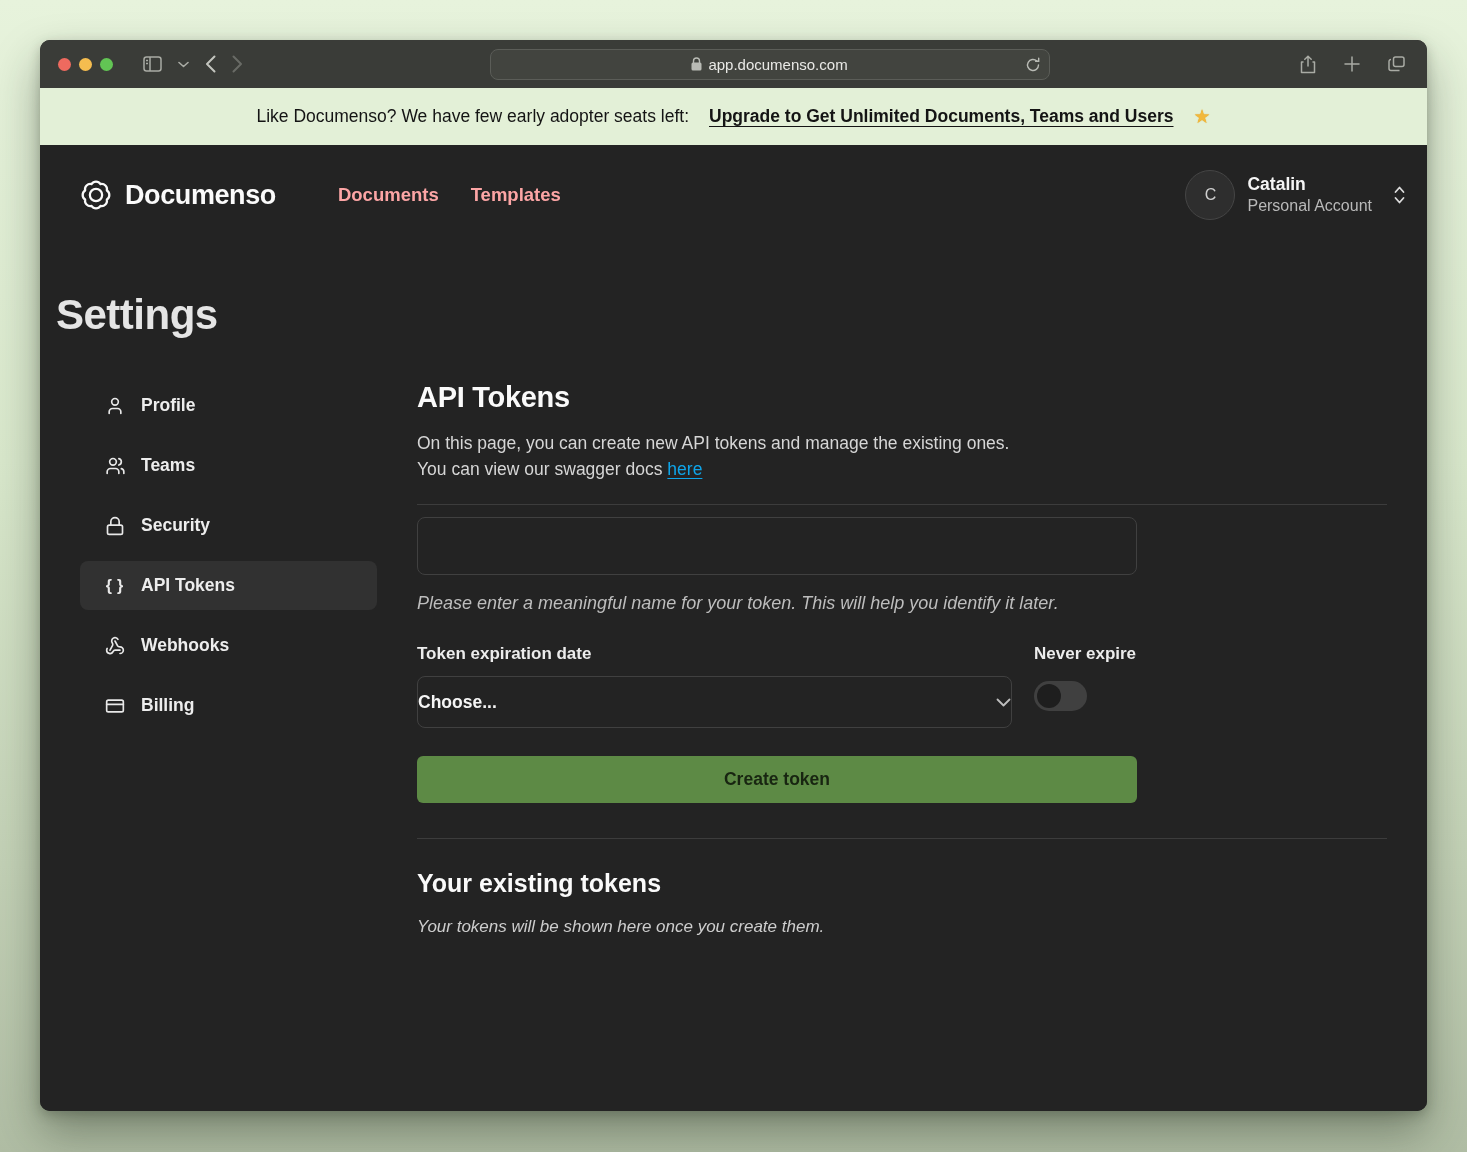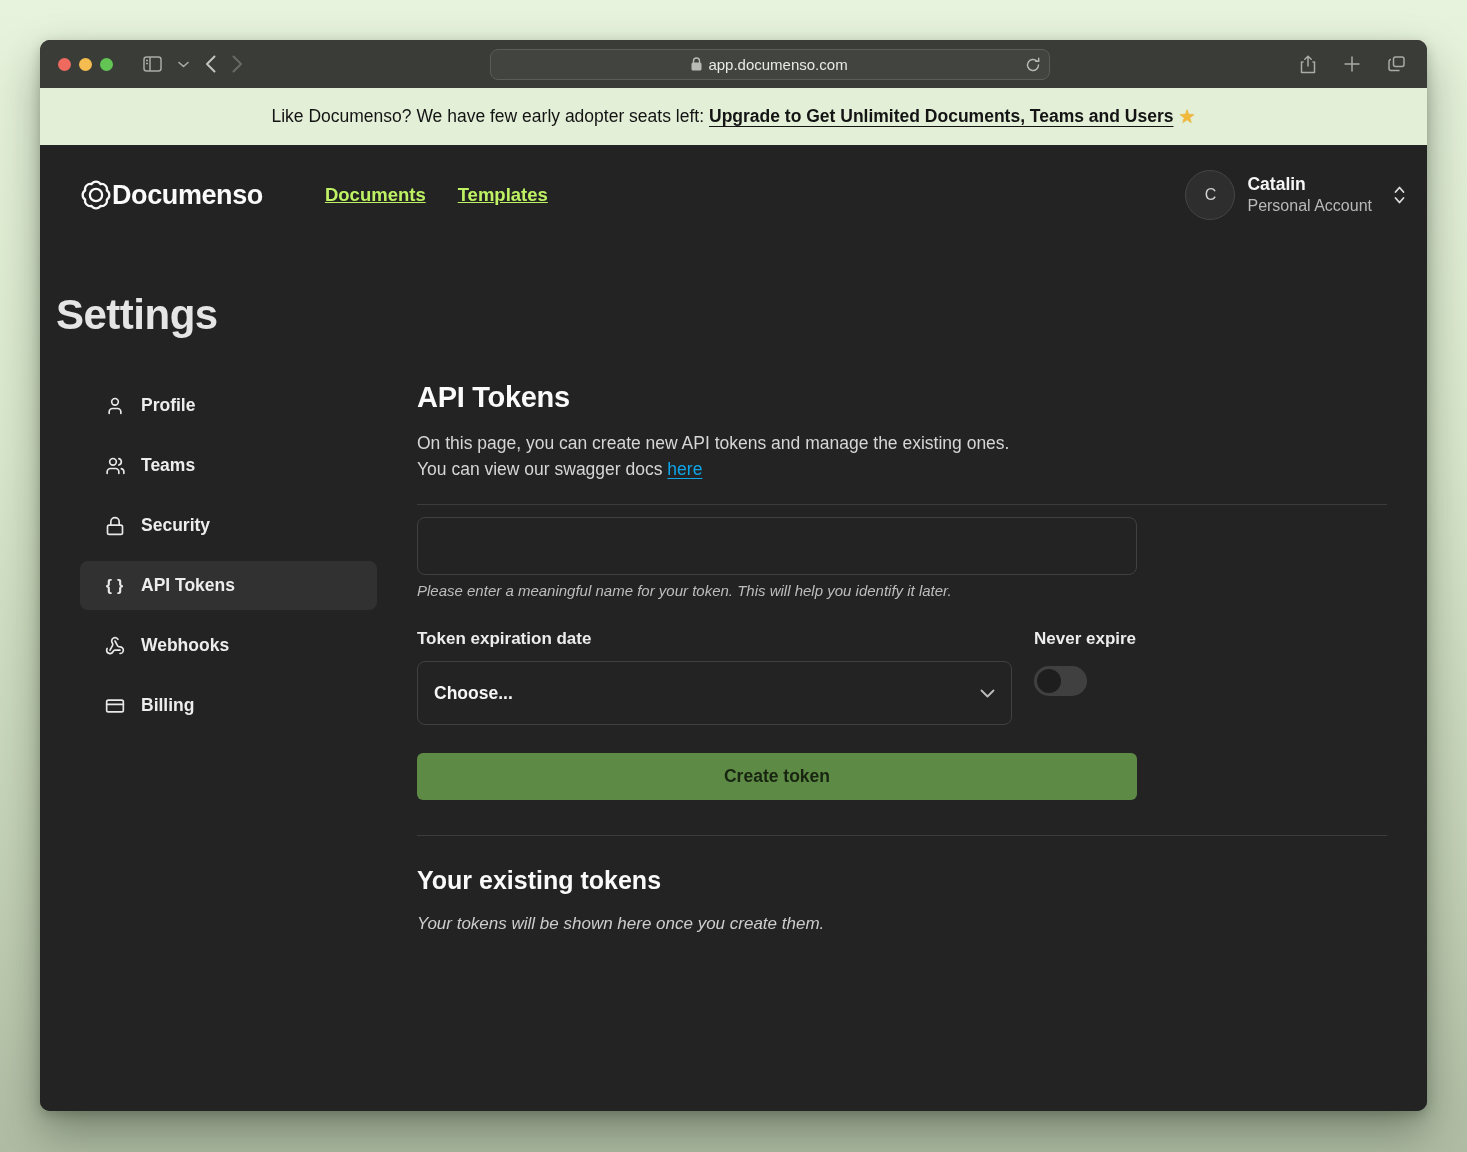--- a/index.html
+++ b/index.html
@@ -42,34 +42,34 @@
   }
   .url-lock { color: #b9bbb5; }
   .url-reload { position: absolute; right: 9px; color: #b9bbb5; }
   .tb-right { display: flex; gap: 20px; margin-left: 4px; }
 
   
   .banner {
     height: 57px; flex: 0 0 57px;
     background: #e3f0d7;
     display: flex; align-items: center; justify-content: center;
-    font-size: 17.5px; color: #141414; font-weight: 500; gap: 5px;
+    font-size: 17.5px; color: #141414; font-weight: 500; gap: 20px;
   }
   .banner a { color: #141414; font-weight: 600; text-decoration: underline; text-underline-offset: 4px; cursor: pointer; }
   .banner .star { color: #f2b83c; font-size: 19px; text-shadow: 0 0 1px #d99b16; }
 
   
   .page { flex: 1; background: #232323; color: #f2f2f2; overflow: hidden; }
 
   .app-header { height: 100px; display: flex; align-items: center; padding: 0 16px 0 40px; }
-  .brand { display: flex; align-items: center; cursor: pointer; }
+  .brand { display: flex; align-items: center; gap: 13px; cursor: pointer; }
   .brand-logo { color: #fafafa; }
   .brand-name { font-size: 27px; font-weight: 700; letter-spacing: -.4px; color: #fafafa; }
   .top-nav { display: flex; gap: 32px; margin-left: 62px; }
-  .top-nav .nav-link { font-size: 18.5px; font-weight: 600; color: #bef264; cursor: pointer; text-decoration: underline; }
+  .top-nav .nav-link { font-size: 18.5px; font-weight: 600; color: #fca5a5; cursor: pointer; }
   .searchbar {
     margin-left: 60px; width: 478px; height: 47px;
     background: #1b1b1b; border: 1px solid #303030; border-radius: 9px;
     display: flex; align-items: center; padding: 0 12px 0 18px; gap: 13px;
     color: #9c9c9c; cursor: text;
   }
   .searchbar .s-label { font-size: 17.5px; font-weight: 600; flex: 1; }
   .kbd {
     background: #2c2c2c; border-radius: 6px; padding: 4px 9px;
     font-size: 14px; color: #a6a6a6; font-weight: 600; letter-spacing: .5px;
@@ -109,30 +109,30 @@
   .rule { border: 0; height: 1px; background: #3c3c3c; margin: 22px 0 0 0; }
 
   .form { width: 720px; }
   .field-label { display: block; font-size: 17px; font-weight: 600; color: #ececec; margin-top: 37px; }
   .text-input {
     margin-top: 12px; width: 100%; height: 58px;
     background: #232323; border: 1px solid #404040; border-radius: 8px;
     color: #f0f0f0; font-size: 17px; padding: 0 16px;
     font-family: "Liberation Sans", sans-serif; outline: none;
   }
-  .hint { margin-top: 7px; font-style: italic; font-size: 15px; color: #bdbdbd; }
+  .hint { margin-top: 18px; font-style: italic; font-size: 18px; color: #bdbdbd; }
 
   .expire-row { display: flex; gap: 22px; margin-top: 30px; }
   .expire-col { flex: 1; }
   .toggle-col { flex: 0 0 103px; }
   .select {
-    margin-top: 12px; height: 64px;
+    margin-top: 12px; height: 52px;
     border: 1px solid #404040; border-radius: 8px;
     display: flex; align-items: center; justify-content: space-between;
-    padding: 0 16px; cursor: pointer;
+    padding: 0 0; cursor: pointer;
   }
   .select-value { font-size: 17.5px; font-weight: 600; color: #f5f5f5; }
   .select-caret { color: #bdbdbd; }
   .toggle-col .field-label { margin-top: 0; }
   .expire-row .field-label { margin-top: 0; }
   .toggle {
     margin-top: 17px; width: 53px; height: 30px; border-radius: 15px;
     background: #404040; position: relative; cursor: pointer;
   }
   .toggle-knob {

